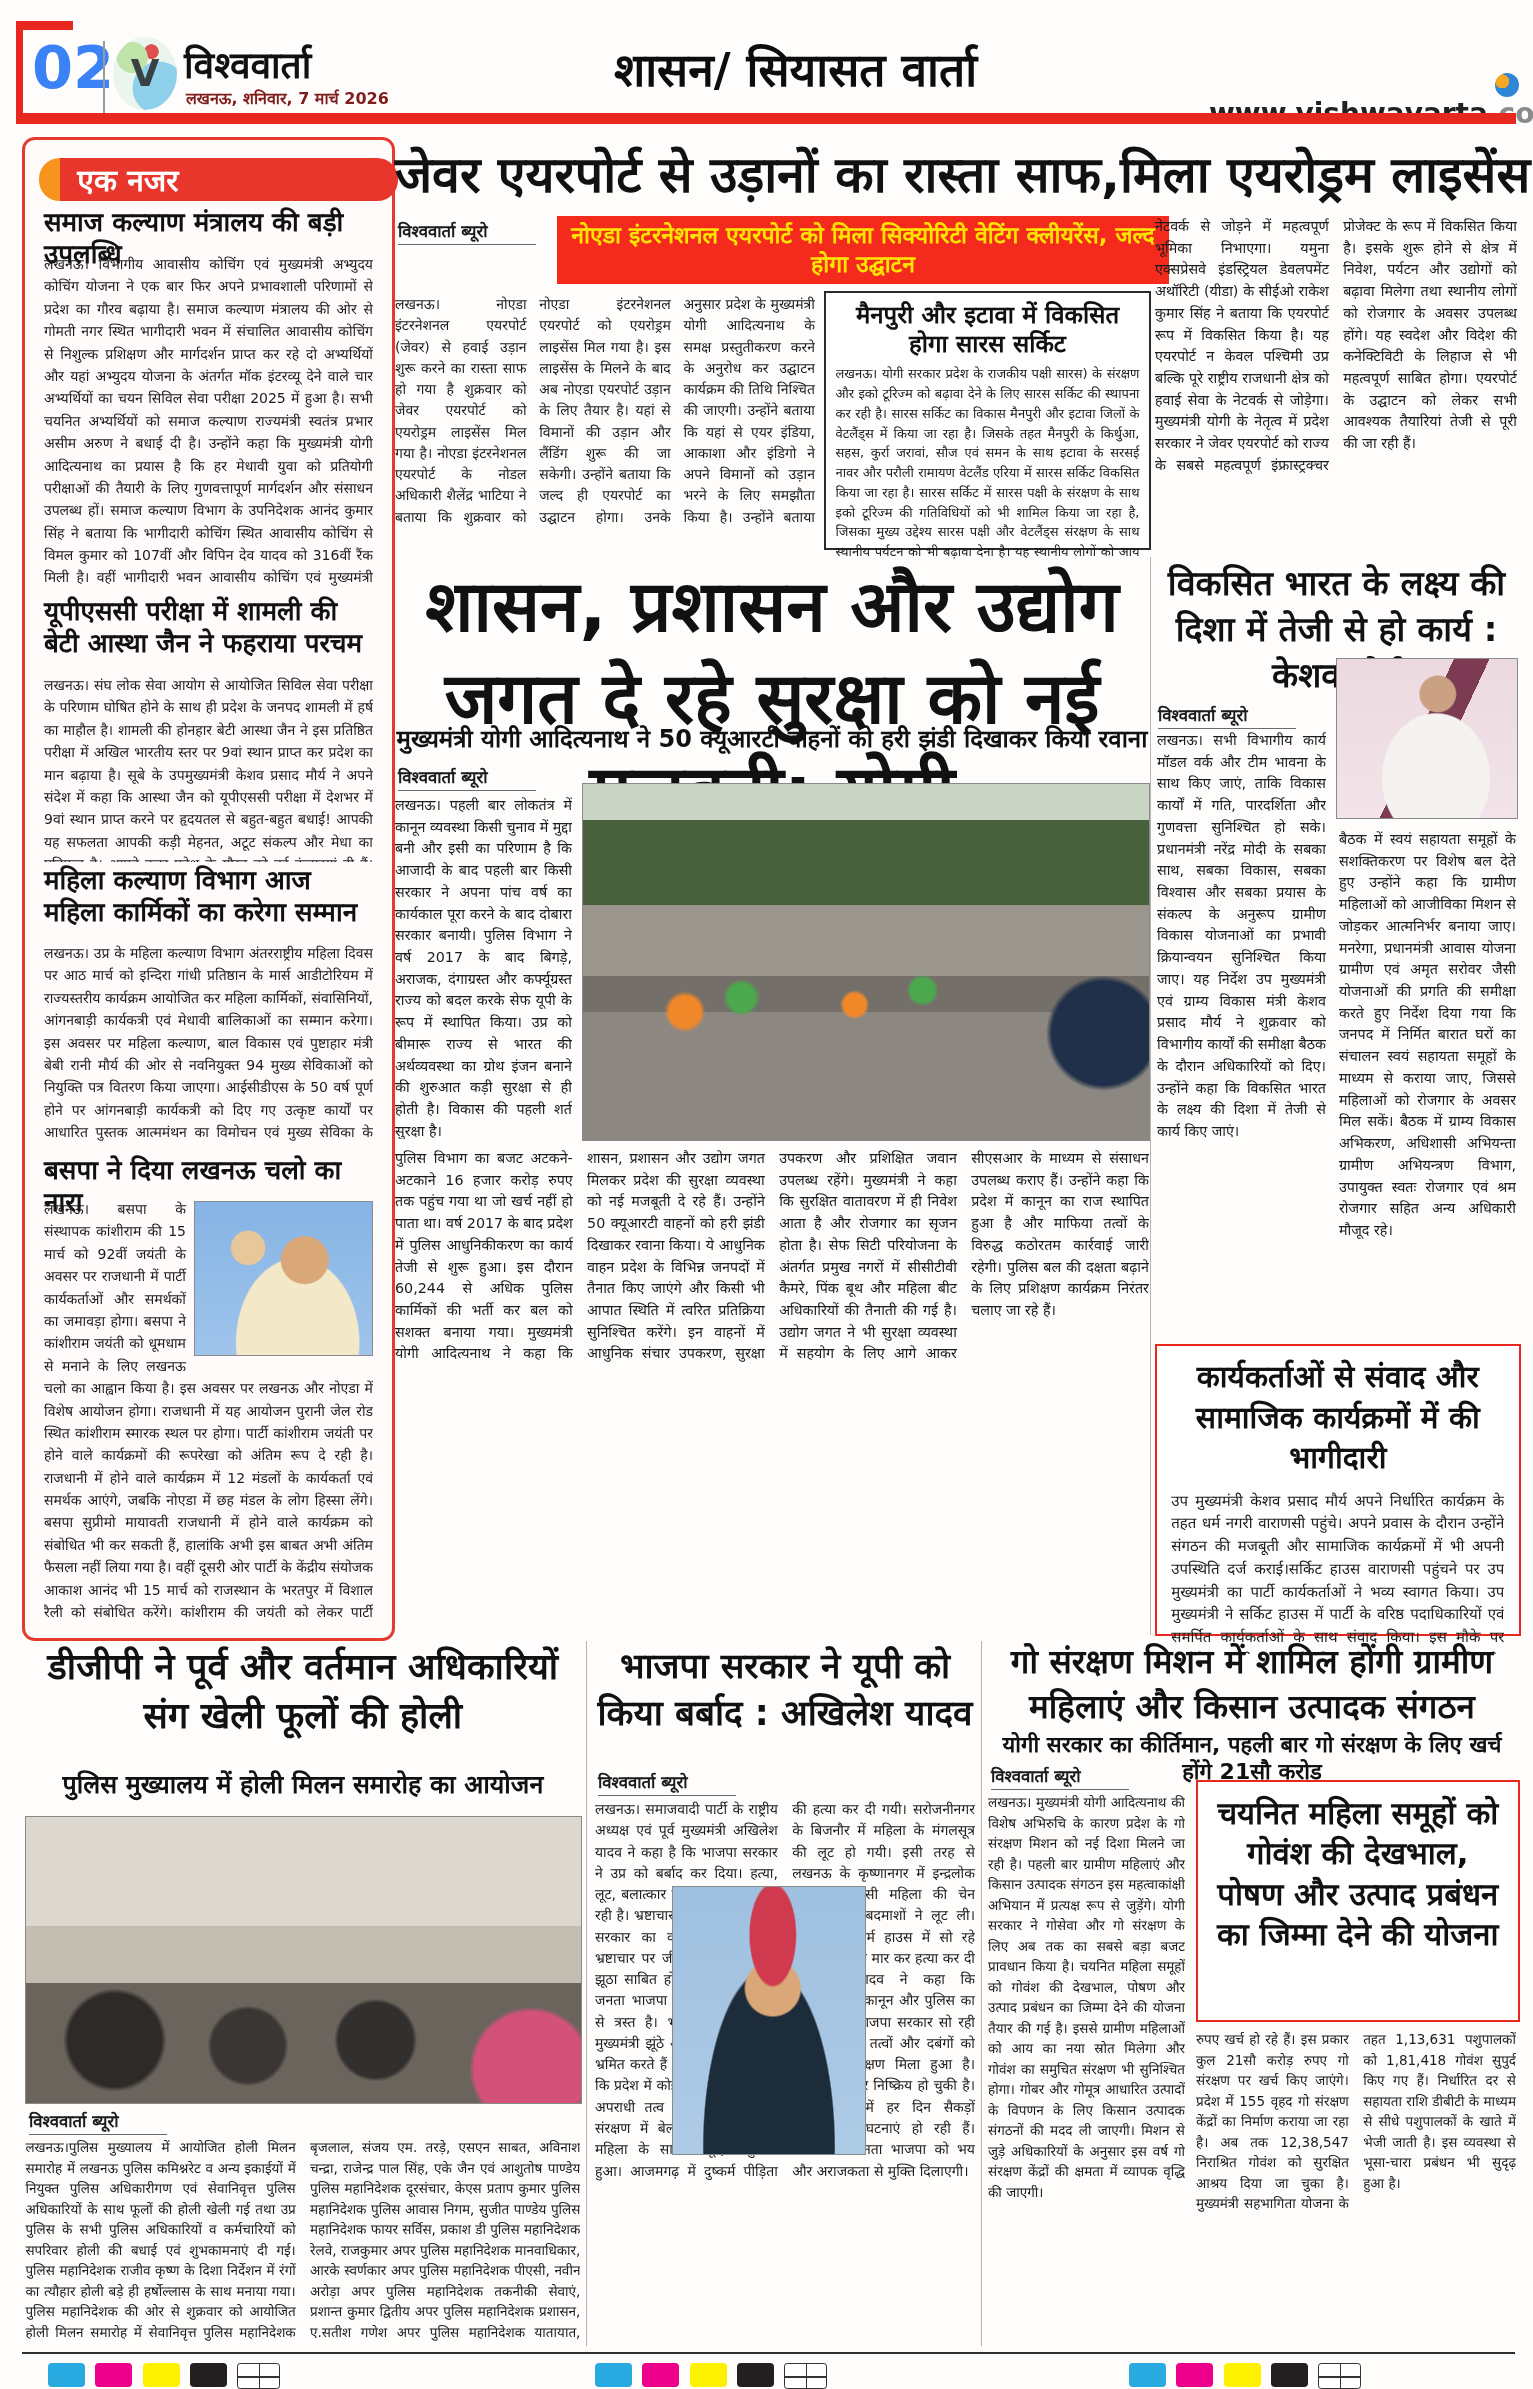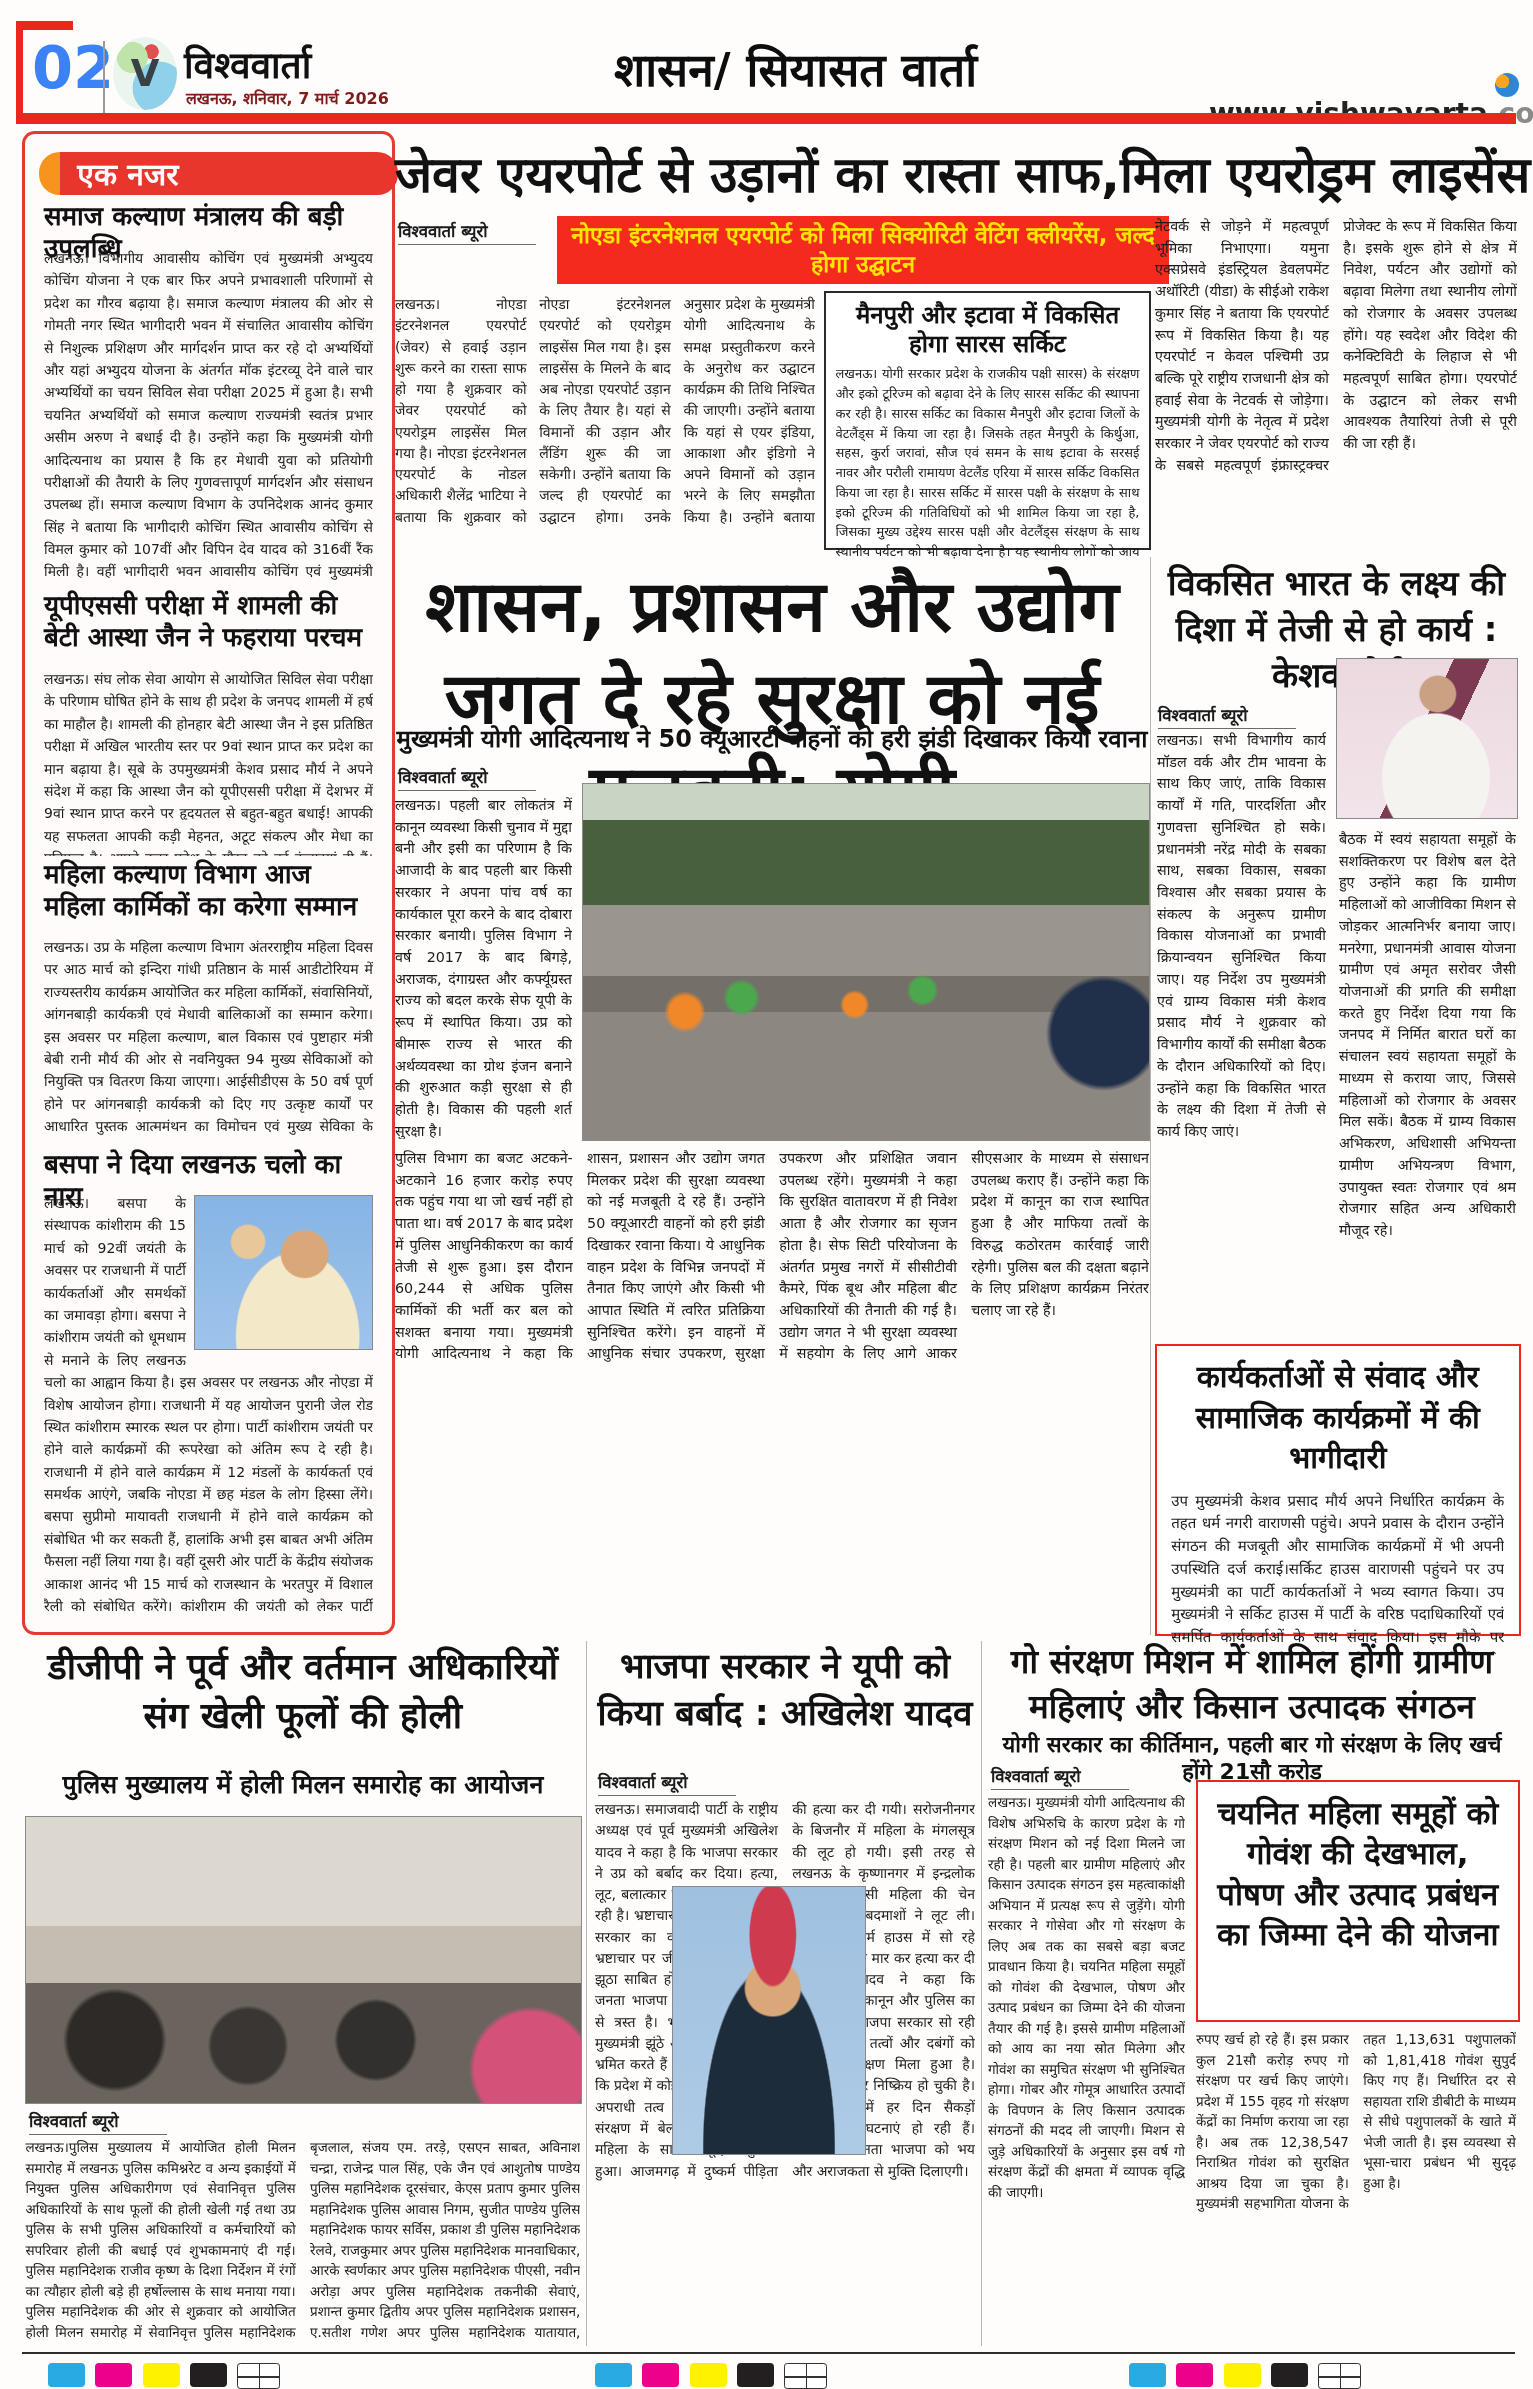--- a/index.html
+++ b/index.html
@@ -70,21 +70,21 @@
   </div>
 <div class="abs paper-name" style="left:184px;top:38px;">विश्ववार्ता</div>
 <div class="abs edition" style="left:186px;top:87px;">लखनऊ,  शनिवार, 7 मार्च 2026</div>
 <div class="abs section-title center" style="left:509px;top:37px;width:573px;">शासन/ सियासत वार्ता</div>
 <div class="abs" style="left:1209px;top:73px;width:310px;text-align:right;">
   <span class="web-globe" style="vertical-align:-3.2px;"></span>
   <span class="web"><span>www.vishwavarta</span><span class="com">.com</span></span>
 </div>
 <div class="abs redbar" style="left:16px;top:113px;width:1500px;height:11px;"></div>
 
-<div class="abs ek-box" style="left:22px;top:131px;width:367px;height:1498px;">
+<div class="abs ek-box" style="left:22px;top:137px;width:367px;height:1498px;">
   <div class="abs ek-tab" style="left:14.3px;top:17.5px;width:321px;height:43px;">
       <span>एक नजर</span>
     </div>
 
   <div class="abs hl ek-head" style="left:19px;top:67px;width:329px;">समाज कल्याण मंत्रालय की बड़ी उपलब्धि</div>
   <div class="abs small-txt" style="left:19px;top:113px;width:329px;height:337px;">लखनऊ। विभागीय आवासीय कोचिंग एवं  मुख्यमंत्री अभ्युदय कोचिंग योजना ने एक बार फिर अपने प्रभावशाली परिणामों से प्रदेश का गौरव बढ़ाया है। समाज कल्याण मंत्रालय की ओर से गोमती नगर स्थित भागीदारी भवन में संचालित आवासीय कोचिंग से निशुल्क प्रशिक्षण और मार्गदर्शन प्राप्त कर रहे दो अभ्यर्थियों और यहां अभ्युदय योजना के अंतर्गत मॉक इंटरव्यू देने वाले चार अभ्यर्थियों का चयन सिविल सेवा परीक्षा 2025 में हुआ है। सभी चयनित अभ्यर्थियों को समाज कल्याण राज्यमंत्री स्वतंत्र प्रभार असीम अरुण ने बधाई दी है। उन्होंने कहा कि मुख्यमंत्री योगी आदित्यनाथ का प्रयास है कि हर मेधावी युवा को प्रतियोगी परीक्षाओं की तैयारी के लिए गुणवत्तापूर्ण मार्गदर्शन और संसाधन उपलब्ध हों। समाज कल्याण विभाग के उपनिदेशक आनंद कुमार सिंह ने बताया कि भागीदारी कोचिंग स्थित आवासीय कोचिंग से विमल कुमार को 107वीं और विपिन देव यादव को 316वीं रैंक मिली है। वहीं भागीदारी भवन आवासीय कोचिंग एवं मुख्यमंत्री अभ्युदय योजना के अंतर्गत मॉक इंटरव्यू में शामिल मानसी को 444वीं, महेश जायसवाल को 590वीं, अदिति सिंह को 859वीं और तनीषा सिंह को 930वीं रैंक मिली है। समाज कल्याण मंत्रालय आर्थिक रूप से कमजोर बच्चों के लिए भागीदारी भवन में आवासीय कोचिंग का संचालन किया जा रहा है। यहां सिविल सेवा मुख्य परीक्षा के साथ ही इंटरव्यू के लिए विशेष सत्र आयोजित किए जाते हैं, जहां विषय विशेषज्ञों और वरिष्ठ आईएएस और पीसीएस अधिकारियों द्वारा अभ्यर्थियों को मार्गदर्शन प्रदान किया जाता है। वहीं इन अभ्यर्थियों को निशुल्क आवासीय सुविधा ,भोजन, पुस्तकालय, ऑनलाइन और ऑफलाइन क्लासेज की सुविधा उपलब्ध करवाई जाती है।</div>
 
   <div class="abs hl ek-head" style="left:19px;top:456px;width:329px;">यूपीएससी परीक्षा में शामली की बेटी आस्था जैन ने फहराया परचम</div>
   <div class="abs small-txt" style="left:19px;top:534px;width:329px;height:188px;">लखनऊ। संघ लोक सेवा आयोग से आयोजित सिविल सेवा परीक्षा के परिणाम घोषित होने के साथ ही प्रदेश के जनपद शामली में हर्ष का माहौल है। शामली की होनहार बेटी आस्था जैन ने इस प्रतिष्ठित परीक्षा में अखिल भारतीय स्तर पर 9वां स्थान प्राप्त कर प्रदेश का मान बढ़ाया है। सूबे के उपमुख्यमंत्री केशव प्रसाद मौर्य ने अपने संदेश में कहा कि आस्था जैन को यूपीएससी परीक्षा में देशभर में 9वां स्थान प्राप्त करने पर हृदयतल से बहुत-बहुत बधाई! आपकी यह सफलता आपकी कड़ी मेहनत, अटूट संकल्प और मेधा का प्रतिफल है। आपने उत्तर प्रदेश के गौरव को नई ऊंचाइयां दी हैं। उन्होंने आस्था जैन के साथ-साथ देश और प्रदेश के उन सभी अभ्यर्थियों को भी उज्ज्वल भविष्य की शुभकामनाएं दी हैं उन्होंने कहा कि यूपीएससी की परीक्षा अपनी कठिन प्रकृति के लिए जानी जाती है और इसमें सफलता पाना अभ्यर्थी के वर्षों के कठिन परिश्रम, धैर्य और समर्पण का प्रमाण है।</div>
 

